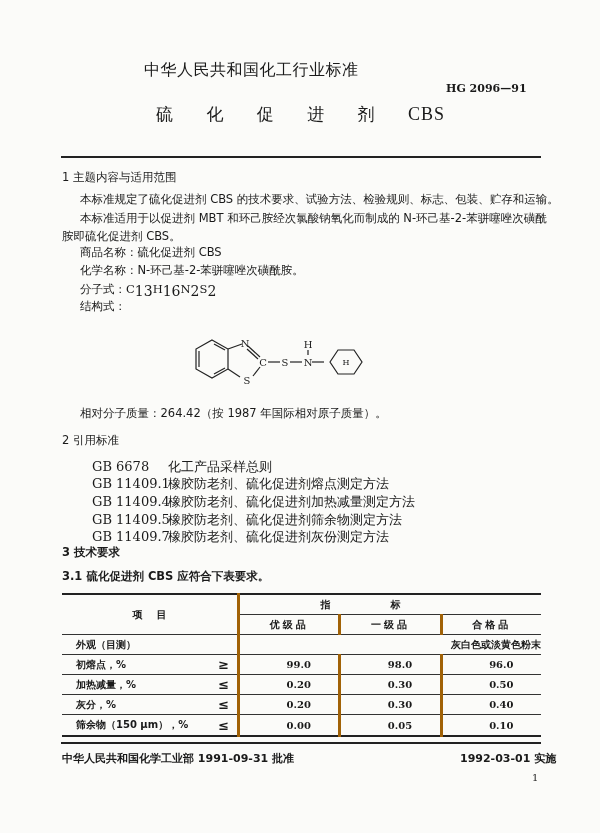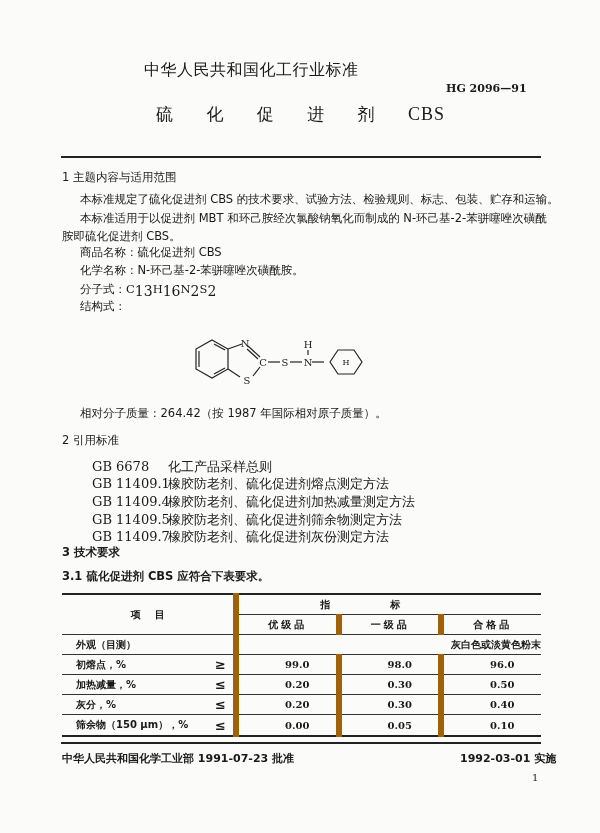--- a/index.html
+++ b/index.html
@@ -32,21 +32,21 @@
   .r0 { top: 458px; } .r1 { top: 475px; } .r2 { top: 493px; } .r3 { top: 511px; } .r4 { top: 528px; }
   .s3 { left: 62px; top: 545px; font-weight: bold; }
   .s31 { left: 62px; top: 569px; font-weight: bold; }
   sub { font-size: 14px; }
 
   .tbl { position: absolute; left: 62px; top: 593px; width: 479px; border-collapse: collapse;
          font-family: "DejaVu Sans", sans-serif; font-size: 10px; }
   .tbl td { padding: 0; height: 19px; border-bottom: 1px solid #333; }
   .tbl tr.top td { border-top: 2px solid #222; }
   .tbl tr.last td { border-bottom: 2px solid #222; height: 20px; margin-top: 36px; }
-  .tbl .vl { border-left: 6px solid #a16207; }
+  .tbl .vl { border-left: 3px solid #a16207; }
   .tbl .item { width: 155px; padding-left: 14px; font-weight: bold; }
   .tbl .sym { width: 30px; text-align: center; font-size: 13px; font-weight: bold; }
   .tbl .val { width: 91px; text-align: center; font-weight: bold; font-family: "DejaVu Serif", serif; padding-left: 19px; }
   .tbl .hd { text-align: center; font-weight: bold; letter-spacing: 3px; }
   .tbl .hd-wide { letter-spacing: 60px; }
   .tbl .app { text-align: right; font-weight: bold; }
 
   .foot-l { left: 62px; top: 751px; font-size: 11px; font-weight: bold; font-family: "DejaVu Sans", sans-serif; }
   .foot-r { left: 460px; top: 751px; font-size: 11px; font-weight: bold; font-family: "DejaVu Sans", sans-serif; }
   .pnum { left: 532px; top: 772px; font-size: 10px; }
@@ -160,15 +160,15 @@
     <td class="item">筛余物（150 μm），%</td>
     <td class="sym">≤</td>
     <td class="val vl">0.00</td>
     <td class="val vl">0.05</td>
     <td class="val vl">0.10</td>
   </tr>
 </tbody>
   </table>
 
 <div class="rule rule-foot"></div>
-<div class="abs foot-l">中华人民共和国化学工业部 1991-07-23 批准</div>
+<div class="abs foot-l">中华人民共和国化学工业部 1991-09-31 批准</div>
 <div class="abs foot-r">1992-03-01 实施</div>
 <div class="abs pnum">1</div>
 
 </body></html>

